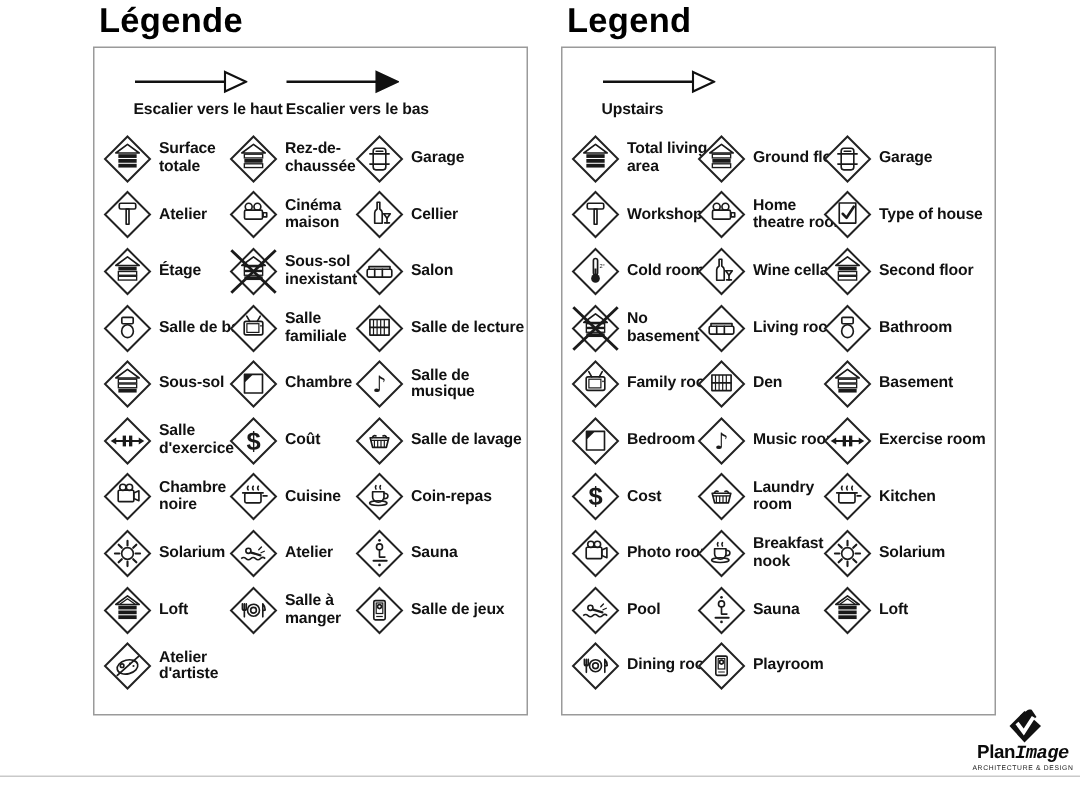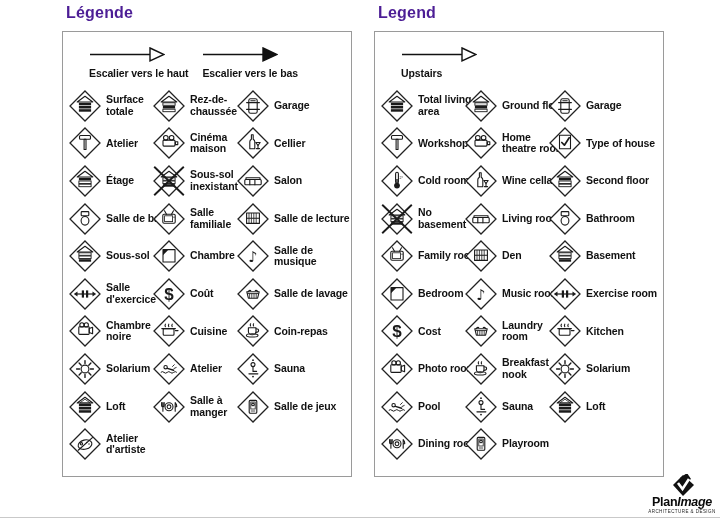--- a/index.html
+++ b/index.html
@@ -2,37 +2,37 @@
 <html><head>
 <meta charset="utf-8">
 <style>
   html,body{margin:0;padding:0;background:#ffffff;}
   body{width:720px;height:523px;font-family:"Liberation Sans",sans-serif;-webkit-font-smoothing:antialiased;}
   .page{position:relative;width:720px;height:523px;background:#fff;overflow:hidden;}
 
   .panel{position:absolute;top:2px;width:292px;}
   .panel.fr{left:62px;}
   .panel.en{left:374px;}
-  .panel h1{margin:0 0 7px 4px;font-size:16px;line-height:22px;font-weight:700;color:#4c1d95;letter-spacing:0.2px;}
+  .panel h1{margin:0 0 7px 4px;font-size:23px;line-height:22px;font-weight:700;color:#000000;letter-spacing:0.2px;}
   .box{width:290px;height:446px;border:1.4px solid #9a9a9a;box-sizing:border-box;background:#fff;}
 
-  .arrows{display:flex;gap:14px;padding:14px 0 8px 26px;}
+  .arrows{display:flex;gap:2px;padding:14px 0 8px 26px;}
   .arrow-block{display:flex;flex-direction:column;gap:4px;}
   .arrow-label{font-size:10.5px;font-weight:700;color:#111;white-space:nowrap;letter-spacing:-0.1px;}
 
   .grid{display:grid;grid-template-columns:84px 84px 100px;grid-auto-rows:37.6px;padding-left:22px;}
   .entry{display:flex;align-items:center;gap:4px;min-width:0;}
   .dwrap{flex:0 0 auto;width:34px;height:34px;margin-left:-17px;}
   .dwrap svg{display:block;}
   .lbl{font-size:10.5px;font-weight:700;line-height:11.5px;color:#111;letter-spacing:-0.1px;}
 
   .logo{position:absolute;right:5px;bottom:9px;display:flex;flex-direction:column;align-items:center;width:66px;}
   .logo-text{font-size:12.5px;line-height:11px;color:#0a0a0a;white-space:nowrap;}
   .lp{font-weight:800;letter-spacing:-0.3px;}
-  .li{font-style:italic;font-weight:700;font-family:Liberation Sans, sans-serif;letter-spacing:-0.3px;}
+  .li{font-style:italic;font-weight:700;font-family:Liberation Mono, monospace;letter-spacing:-0.3px;}
   .logo-caption{font-size:4.5px;letter-spacing:0.45px;color:#222;margin-top:1px;white-space:nowrap;}
 
   .bottom-line{position:absolute;left:0;right:0;bottom:5px;height:1.5px;background:#c9c9c9;}
 </style>
 </head>
 <body>
 
 <div class="page">
 
   <section class="panel fr">

